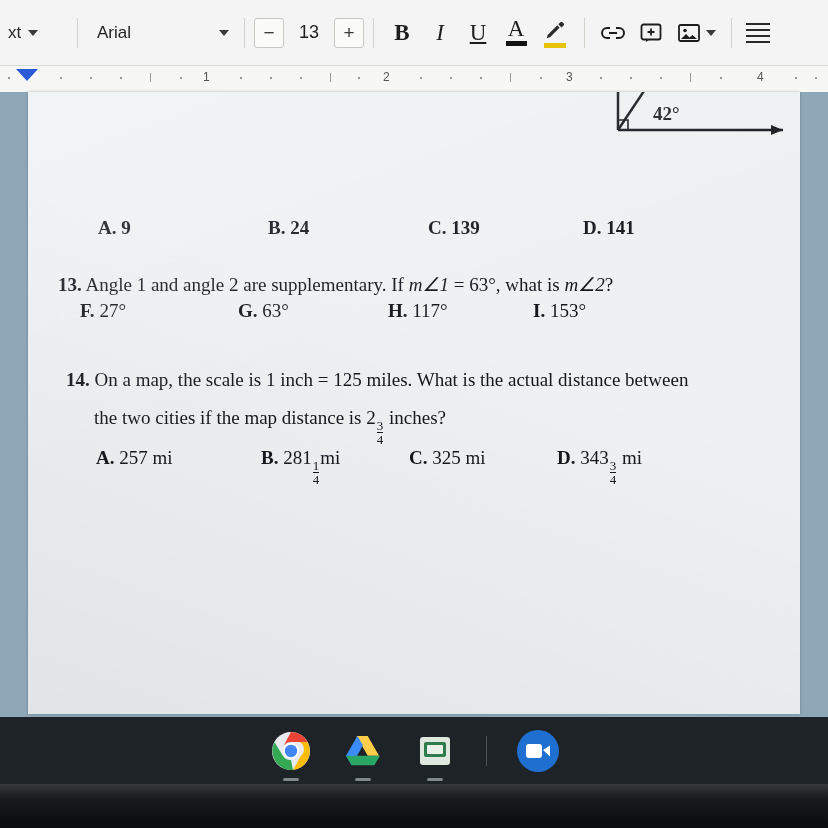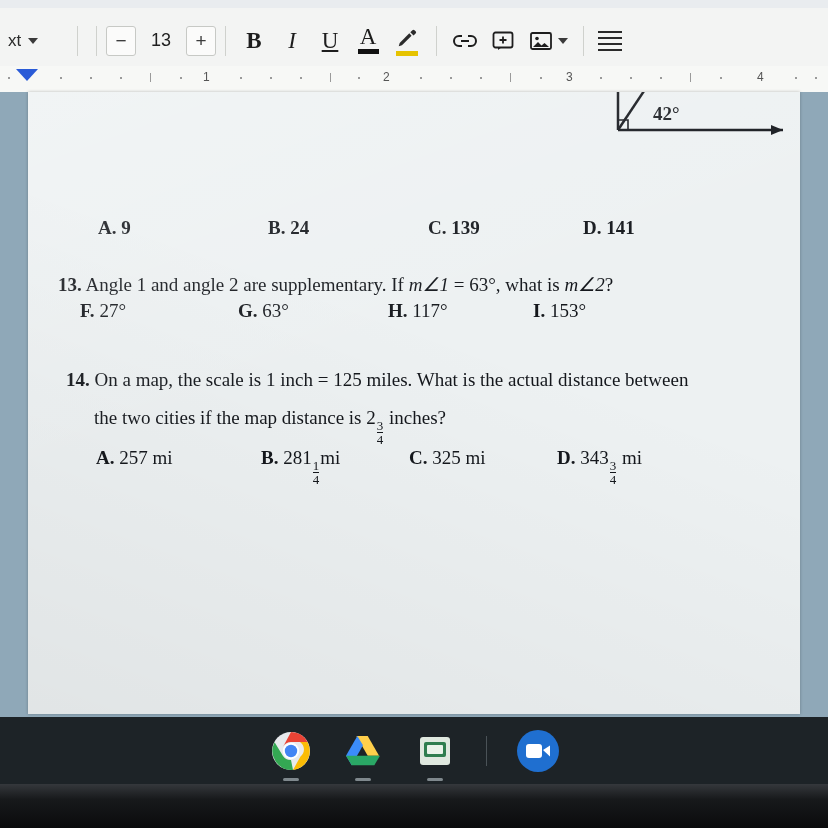--- a/index.html
+++ b/index.html
@@ -18,21 +18,21 @@
     position: relative;
     width: 828px;
     height: 828px;
     background: #e9ecef;
     overflow: hidden;
   }
 
   
   .toolbar {
     position: absolute;
-    top: 8px; left: 0;
+    top: 0; left: 0;
     width: 828px;
     height: 66px;
     background: #f3f4f3;
     border-bottom: 1px solid #dadbd8;
     display: flex;
     align-items: center;
     box-sizing: border-box;
     padding: 0 6px;
   }
   .tb-sep {
@@ -245,20 +245,24 @@
 
   <div class="toolbar">
 
     <div class="style-box">
       <span class="style-label">xt</span>
       <span class="caret"></span>
     </div>
 
     <div class="tb-sep"></div>
 
+    <div class="font-box">
+      <span>Arial</span>
+      <span class="caret"></span>
+    </div>
 
     <div class="tb-sep"></div>
 
     <div class="fsize-wrap">
       <div class="fbtn">−</div>
       <div class="fsize-val">13</div>
       <div class="fbtn">+</div>
     </div>
 
     <div class="tb-sep"></div>

